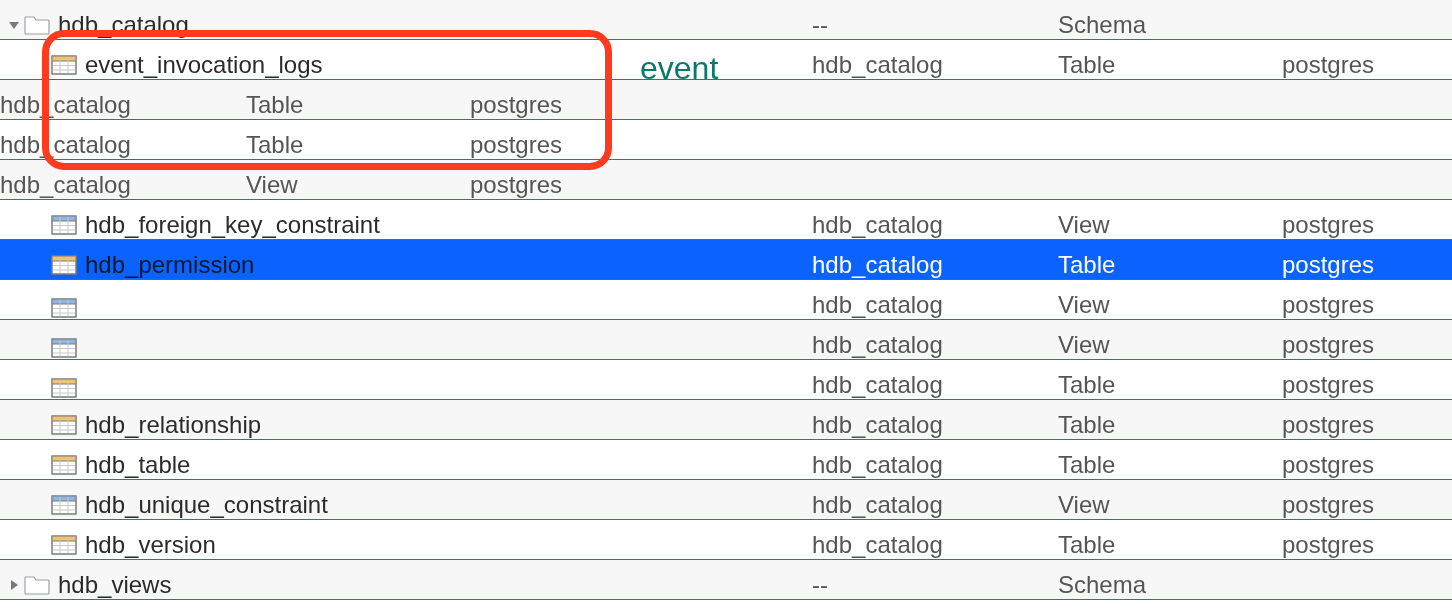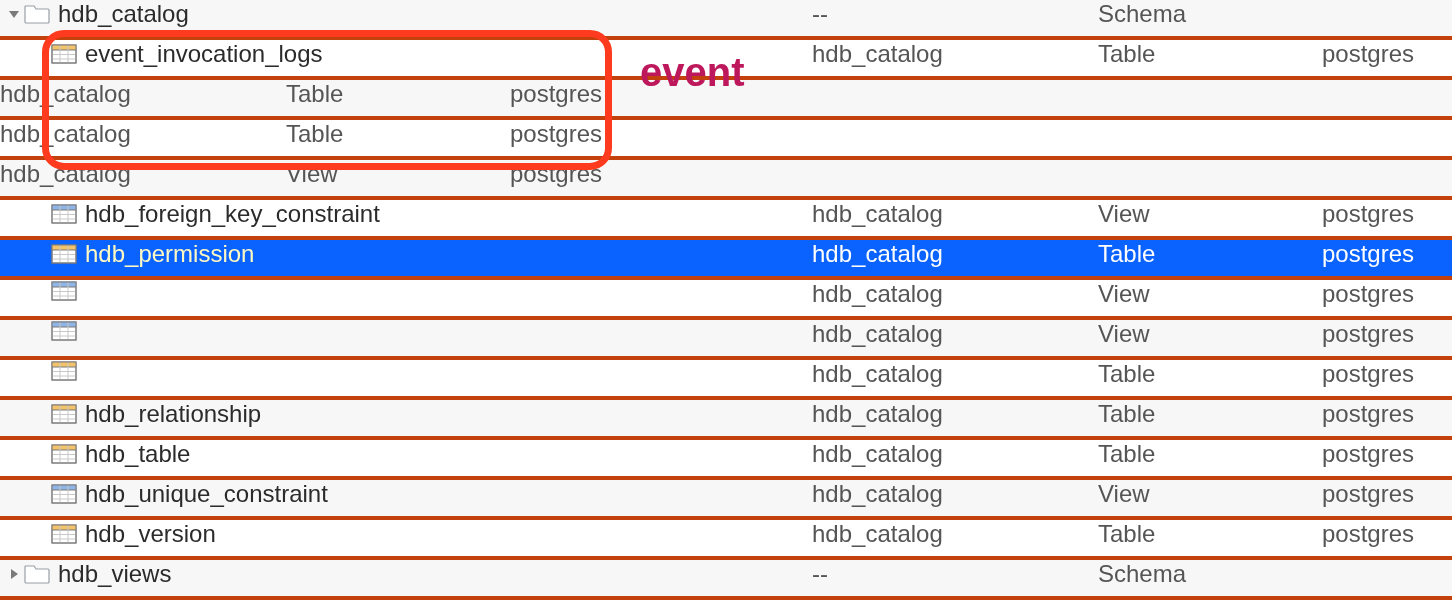--- a/index.html
+++ b/index.html
@@ -6,23 +6,23 @@
   html, body {
     width: 1452px;
     font-family: -apple-system, "Helvetica Neue", Arial, sans-serif;
     font-size: 24px;
     color: #404040;
     background: #fff;
   }
   .tree { width: 100%; }
   .row {
     display: flex;
-    align-items: flex-start;
+    align-items: flex-end;
     height: 40px;
-    border-bottom: 4px solid #c2410c;
+    border-bottom: 1px solid #c2410c;
     position: relative;
     white-space: nowrap;
   }
   .row.alt { background: #f7f7f7; }
   .row.selected { background: #0a63ff; }
   .row.selected .cell { color: #fff; }
 
   .disclosure {
     width: 16px;
     height: 16px;
@@ -43,43 +43,43 @@
     margin-right: 8px;
     display: inline-flex;
     align-items: center;
     justify-content: center;
     flex-shrink: 0;
   }
   .folder-icon svg, .table-icon svg, .view-icon svg { display:block; }
 
   .col-name   { flex: 0 0 812px; display:flex; align-items:center; overflow:hidden; }
   .col-schema { flex: 0 0 246px; }
-  .col-kind   { flex: 0 0 224px; margin-left: 40px; }
+  .col-kind   { flex: 0 0 224px; }
   .col-owner  { flex: 1 1 auto; }
   .cell { color: #555; }
   .row .col-name .cell { color: #2b2b2b; }
-  .row.selected .col-name .cell { color:#fef9c3; }
+  .row.selected .col-name .cell { color:#0f172a; }
 
   
   .indent-0 { padding-left: 6px; }
   .indent-1 { padding-left: 33px; }
 
   
   .highlight-box {
     position: absolute;
     border: 7px solid #ff3b1f;
     border-radius: 22px;
     pointer-events: none;
     z-index: 50;
   }
   .annotation {
     position: absolute;
-    font-weight: 700;
-    color: #be185d;
-    font-size: 40px;
+    font-weight: 400;
+    color: #0f766e;
+    font-size: 32px;
     z-index: 51;
     pointer-events: none;
   }
 
   .container { position: relative; width: 1452px; }
 </style>
 </head>
 <body>
 
 <div class="container">

